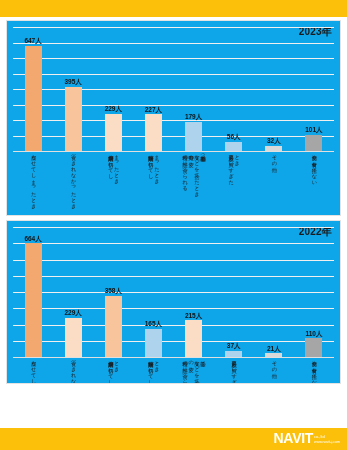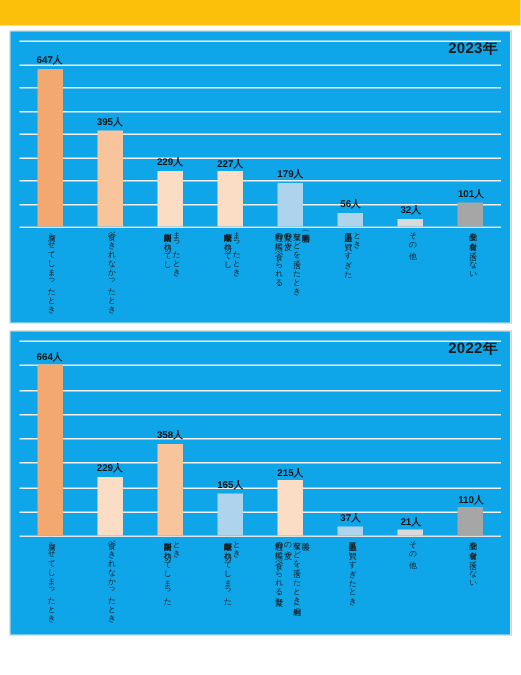--- a/index.html
+++ b/index.html
@@ -37,21 +37,21 @@
     gap: 4px;
   }
   .card {
     position: relative;
     background: #0ea5e9;
     border: 1px solid #e3e3e3;
     box-sizing: border-box;
     overflow: hidden;
   }
   .card-2023 { height: 196px; }
-  .card-2022 { height: 204px; }
+  .card-2022 { height: 164px; }
 
   .year-label {
     position: absolute;
     top: 4px;
     right: 8px;
     font-size: 10px;
     font-weight: bold;
     color: #1a1a1a;
     letter-spacing: 0.2px;
     font-family: "Liberation Sans", "DejaVu Sans", sans-serif;
@@ -344,14 +344,23 @@
             </div>
             <div class="label-col">
               <div class="label-text" style="max-height: 66px;">食品や食材を捨てない</div>
             </div>
           </div>
       </div>
     </div>
 
   </div>
 
+  <div class="footer-band">
+    <div class="logo">
+      <span class="logo-mark">NAVIT</span>
+      <span class="logo-right">
+        <span class="logo-co">co.,ltd</span>
+        <span class="logo-url">www.navit-j.com</span>
+      </span>
+    </div>
+  </div>
 
 </div>
 
 </body></html>

